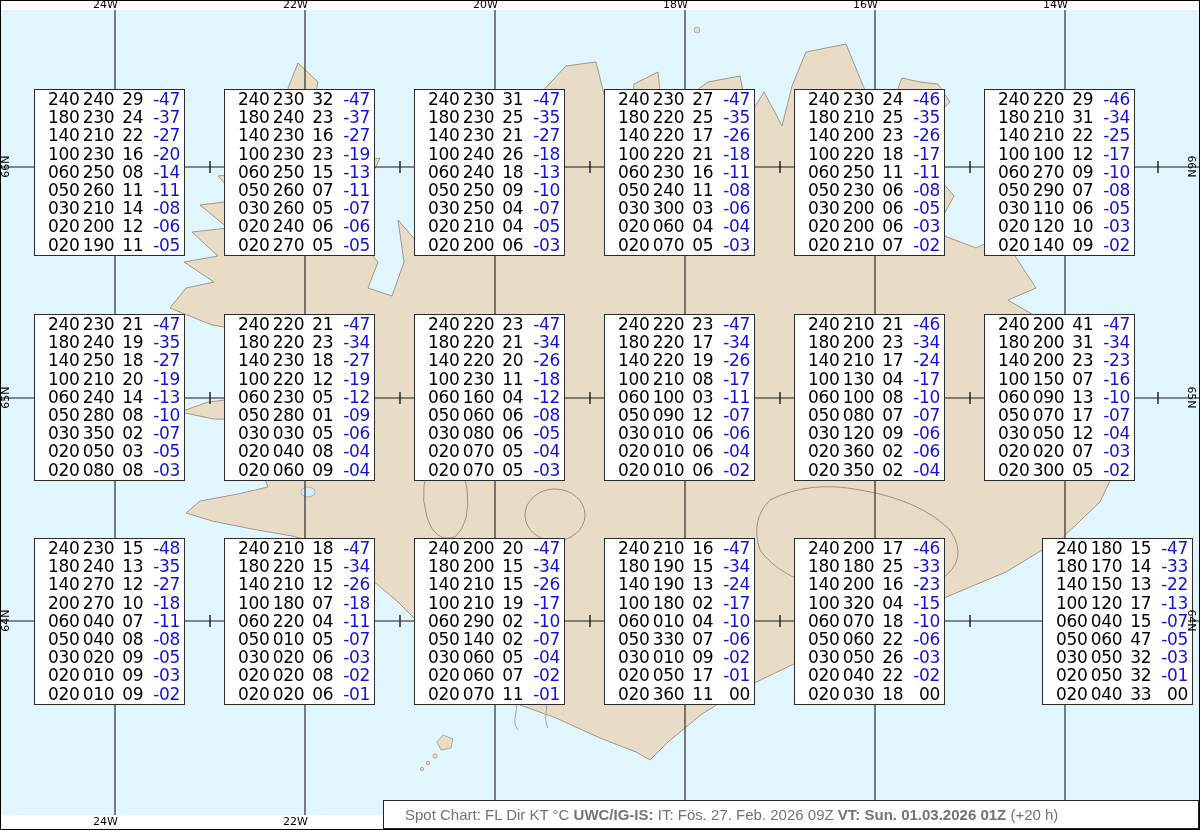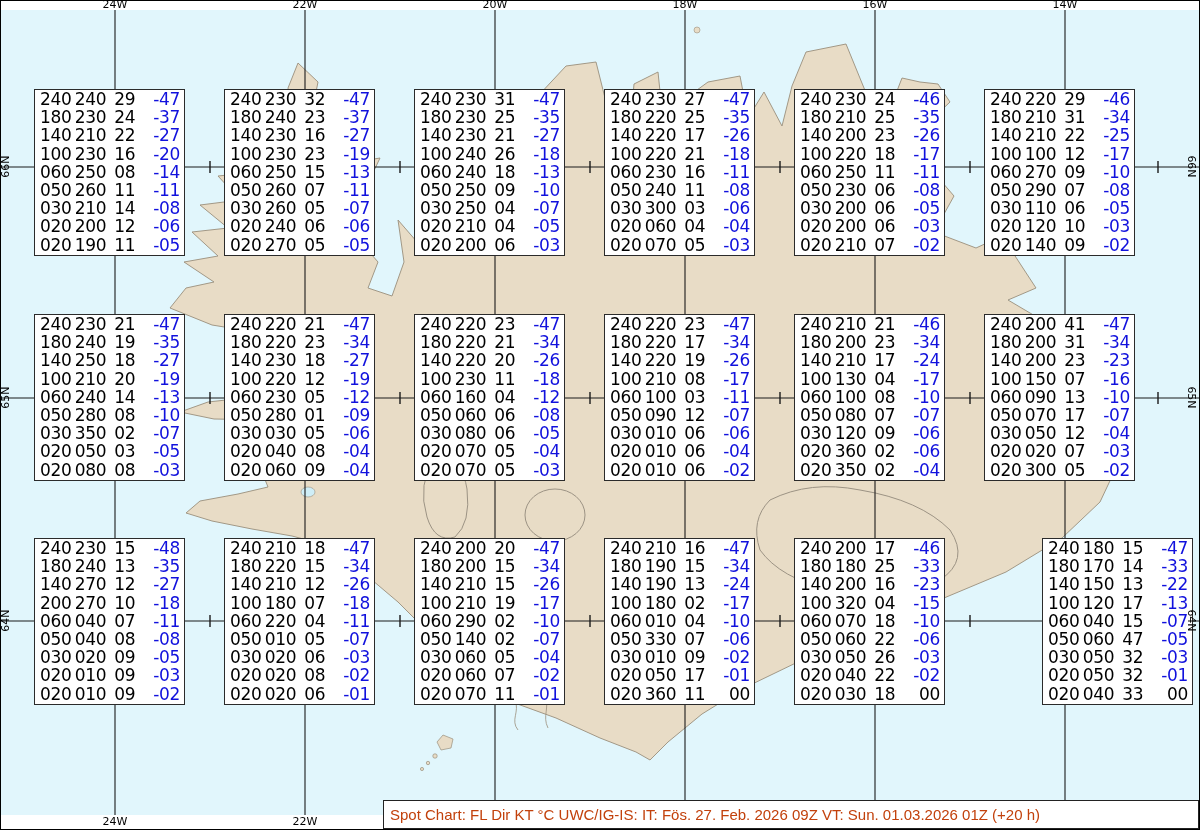--- a/index.html
+++ b/index.html
@@ -1,40 +1,40 @@
 <!DOCTYPE html>
 <html><head>
 <meta charset="utf-8">
 <style>
   * { margin:0; padding:0; box-sizing:border-box; }
   html,body { width:1200px; height:830px; }
   body { position:relative; background:#ffffff; font-family:"DejaVu Sans",sans-serif; overflow:hidden; }
   .outer-frame { position:absolute; inset:0; border:1px solid #000; pointer-events:none; z-index:60; }
   #map-svg { position:absolute; left:0; top:0; z-index:1; }
 
-  .lon-label { position:absolute; width:44px; text-align:center; font-size:11px; line-height:10px;
+  .lon-label { position:absolute; width:44px; font-size:11px; line-height:10px;
                color:#000; z-index:6; }
   .lat-label { position:absolute; width:30px; height:11px; font-size:11px; line-height:11px;
                text-align:center; color:#000; z-index:6; }
   .lat-label.left  { transform:rotate(-90deg); }
   .lat-label.right { transform:rotate(90deg); }
 
   .spot-box { position:absolute; width:151px; height:167px; background:#fff;
-              border:1px solid #2b2b2b; padding:0 4px 0 5px; z-index:5; }
+              border:1px solid #2b2b2b; padding:0 4px 0 13px; z-index:5; }
   .sline { display:flex; align-items:baseline; font-size:17px; line-height:18.2px;
            letter-spacing:-0.3px; white-space:pre; color:#000; }
   .sline .kt  { margin-left:8px; }
   .sline .tmp { margin-left:auto; min-width:31px; text-align:right; }
   .sline .tmp.neg { color:var(--temp-blue,#1111dd); }
 
   .caption-box { position:absolute; left:383px; top:800px; width:816px; height:29px;
                  background:#fff; border:1px solid #222; display:flex; align-items:center;
-                 padding:0 6px; font-size:15px; white-space:pre; z-index:20;
-                 font-family:"Liberation Sans",sans-serif; color:#c2410c; }
-  .caption-box b { font-weight:normal;text-align:right; }
+                 padding:0 21px; font-size:15px; white-space:pre; z-index:20;
+                 font-family:"Liberation Sans",sans-serif; color:#737373; }
+  .caption-box b { font-weight:bold;text-align:right; }
 </style>
 </head>
 <body style="--temp-blue: #1111dd;">
 
 <svg id="map-svg" width="1200" height="830" viewBox="0 0 1200 830">
   <rect x="1" y="10" width="1198" height="805" fill="#e1f6fc"></rect>
 
   <path stroke="#9a8f7c" stroke-width="0.9" stroke-linejoin="round" d="M186,513 L200,501 238,494 268,487 262,472 296,469 312,456 286,449 318,440 322,428
            292,424 322,416 270,420 214,419 180,412 208,402 262,396 316,389 344,381
            330,362 300,352 330,344 290,336 255,332 212,325 170,308

